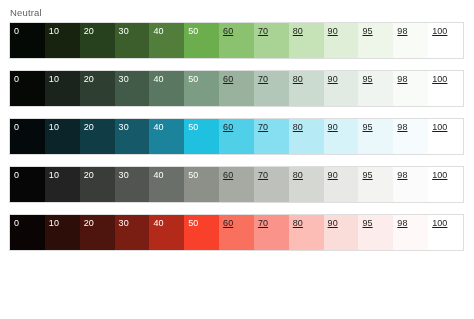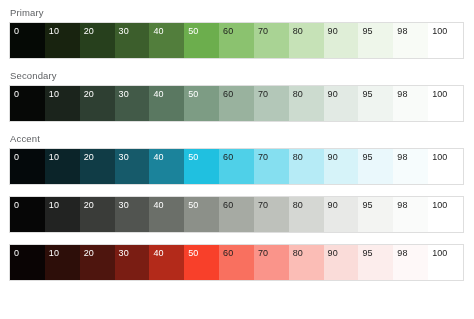--- a/index.html
+++ b/index.html
@@ -50,28 +50,28 @@
     position: absolute;
     top: 3px;
     left: 4px;
     font-size: 9px;
     line-height: 11px;
     font-family: "Liberation Sans", sans-serif;
     letter-spacing: 0.1px;
     white-space: nowrap;
   }
   .tone-light { color: #ffffff; }
-  .tone-dark  { color: #1d1d1d; }
+  .tone-dark  { color: #1d1d1d; text-decoration: underline; }
 </style>
 </head>
 <body>
 
 <div id="palette-root">
     <div class="palette-group">
-      <div class="palette-label">Primary</div>
+      <div class="palette-label">Neutral</div>
       <div class="ramp" style="border-color: rgb(222, 222, 222);">
         <div class="swatch" title="Primary 0 #050905" style="background-color: rgb(5, 9, 5);">
           <span class="swatch-tone tone-light">0</span>
         </div>
         <div class="swatch" title="Primary 10 #18230f" style="background-color: rgb(24, 35, 15);">
           <span class="swatch-tone tone-light">10</span>
         </div>
         <div class="swatch" title="Primary 20 #27401d" style="background-color: rgb(39, 64, 29);">
           <span class="swatch-tone tone-light">20</span>
         </div>
@@ -101,21 +101,20 @@
         </div>
         <div class="swatch" title="Primary 98 #f8fbf6" style="background-color: rgb(248, 251, 246);">
           <span class="swatch-tone tone-dark">98</span>
         </div>
         <div class="swatch" title="Primary 100 #ffffff" style="background-color: rgb(255, 255, 255);">
           <span class="swatch-tone tone-dark">100</span>
         </div>
       </div>
     </div>
     <div class="palette-group">
-      <div class="palette-label">Secondary</div>
       <div class="ramp" style="border-color: rgb(222, 222, 222);">
         <div class="swatch" title="Secondary 0 #060806" style="background-color: rgb(6, 8, 6);">
           <span class="swatch-tone tone-light">0</span>
         </div>
         <div class="swatch" title="Secondary 10 #1b241c" style="background-color: rgb(27, 36, 28);">
           <span class="swatch-tone tone-light">10</span>
         </div>
         <div class="swatch" title="Secondary 20 #2e3f32" style="background-color: rgb(46, 63, 50);">
           <span class="swatch-tone tone-light">20</span>
         </div>
@@ -145,21 +144,20 @@
         </div>
         <div class="swatch" title="Secondary 98 #f9fbf9" style="background-color: rgb(249, 251, 249);">
           <span class="swatch-tone tone-dark">98</span>
         </div>
         <div class="swatch" title="Secondary 100 #ffffff" style="background-color: rgb(255, 255, 255);">
           <span class="swatch-tone tone-dark">100</span>
         </div>
       </div>
     </div>
     <div class="palette-group">
-      <div class="palette-label">Accent</div>
       <div class="ramp" style="border-color: rgb(222, 222, 222);">
         <div class="swatch" title="Accent 0 #04090b" style="background-color: rgb(4, 9, 11);">
           <span class="swatch-tone tone-light">0</span>
         </div>
         <div class="swatch" title="Accent 10 #0b2429" style="background-color: rgb(11, 36, 41);">
           <span class="swatch-tone tone-light">10</span>
         </div>
         <div class="swatch" title="Accent 20 #103c46" style="background-color: rgb(16, 60, 70);">
           <span class="swatch-tone tone-light">20</span>
         </div>

